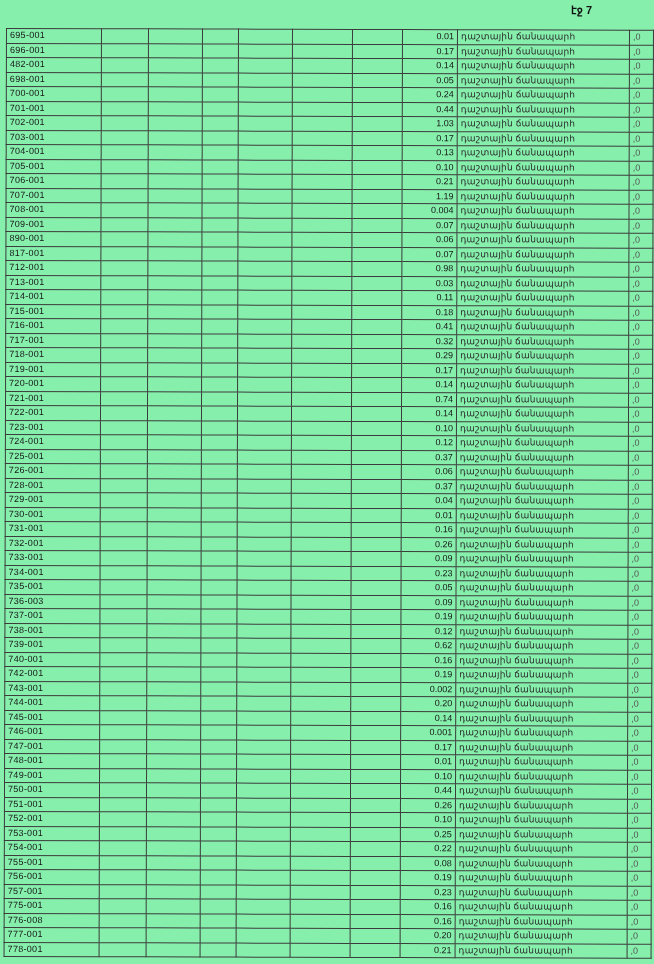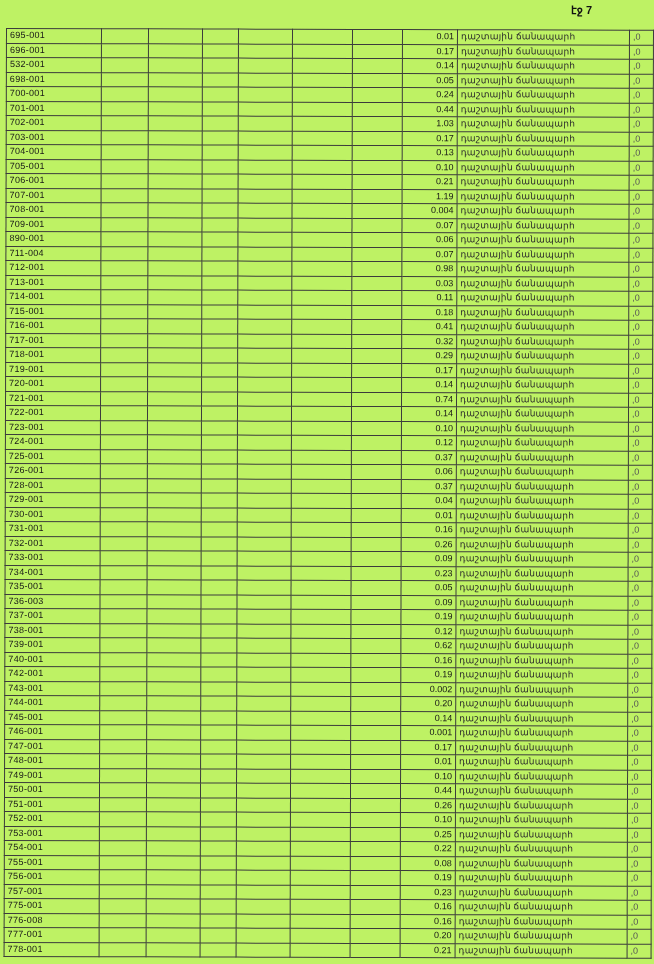--- a/index.html
+++ b/index.html
@@ -4,21 +4,21 @@
 <style>
   html, body {
     margin: 0;
     padding: 0;
     background: #f7f6f3;
   }
   .page {
     position: relative;
     width: 654px;
     height: 964px;
-    background: #bef264;
+    background: #86efac;
     overflow: hidden;
     font-family: "Liberation Sans", sans-serif;
     color: #1c1c1c;
   }
   .scan-tilt {
     position: absolute;
     left: 6px;
     top: 28px;
     transform: rotate(0.15deg);
     transform-origin: top left;
@@ -109,21 +109,21 @@
       <td class="c-e"></td>
       <td class="c-e"></td>
       <td class="c-e"></td>
       <td class="c-e"></td>
       <td class="c-e"></td>
       <td class="c-val">0.17</td>
       <td class="c-road">դաշտային ճանապարհ</td>
       <td class="c-edge">,0</td>
     </tr>
           <tr>
-      <td class="c-id">532-001</td>
+      <td class="c-id">482-001</td>
       <td class="c-e"></td>
       <td class="c-e"></td>
       <td class="c-e"></td>
       <td class="c-e"></td>
       <td class="c-e"></td>
       <td class="c-e"></td>
       <td class="c-val">0.14</td>
       <td class="c-road">դաշտային ճանապարհ</td>
       <td class="c-edge">,0</td>
     </tr>
@@ -265,21 +265,21 @@
       <td class="c-e"></td>
       <td class="c-e"></td>
       <td class="c-e"></td>
       <td class="c-e"></td>
       <td class="c-e"></td>
       <td class="c-val">0.06</td>
       <td class="c-road">դաշտային ճանապարհ</td>
       <td class="c-edge">,0</td>
     </tr>
           <tr>
-      <td class="c-id">711-004</td>
+      <td class="c-id">817-001</td>
       <td class="c-e"></td>
       <td class="c-e"></td>
       <td class="c-e"></td>
       <td class="c-e"></td>
       <td class="c-e"></td>
       <td class="c-e"></td>
       <td class="c-val">0.07</td>
       <td class="c-road">դաշտային ճանապարհ</td>
       <td class="c-edge">,0</td>
     </tr>

